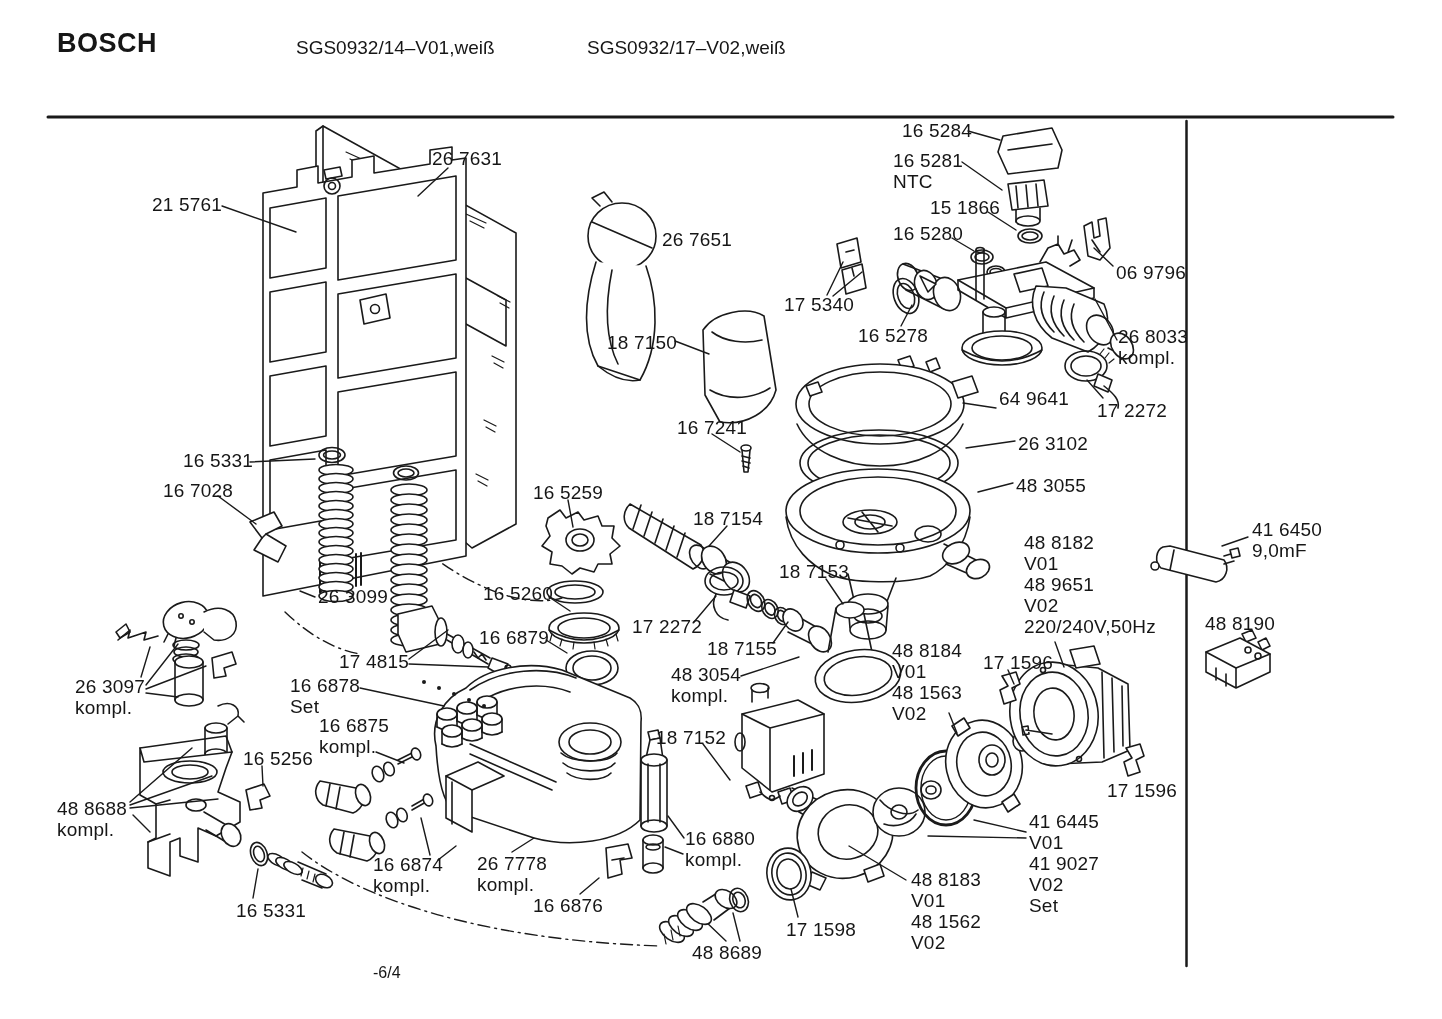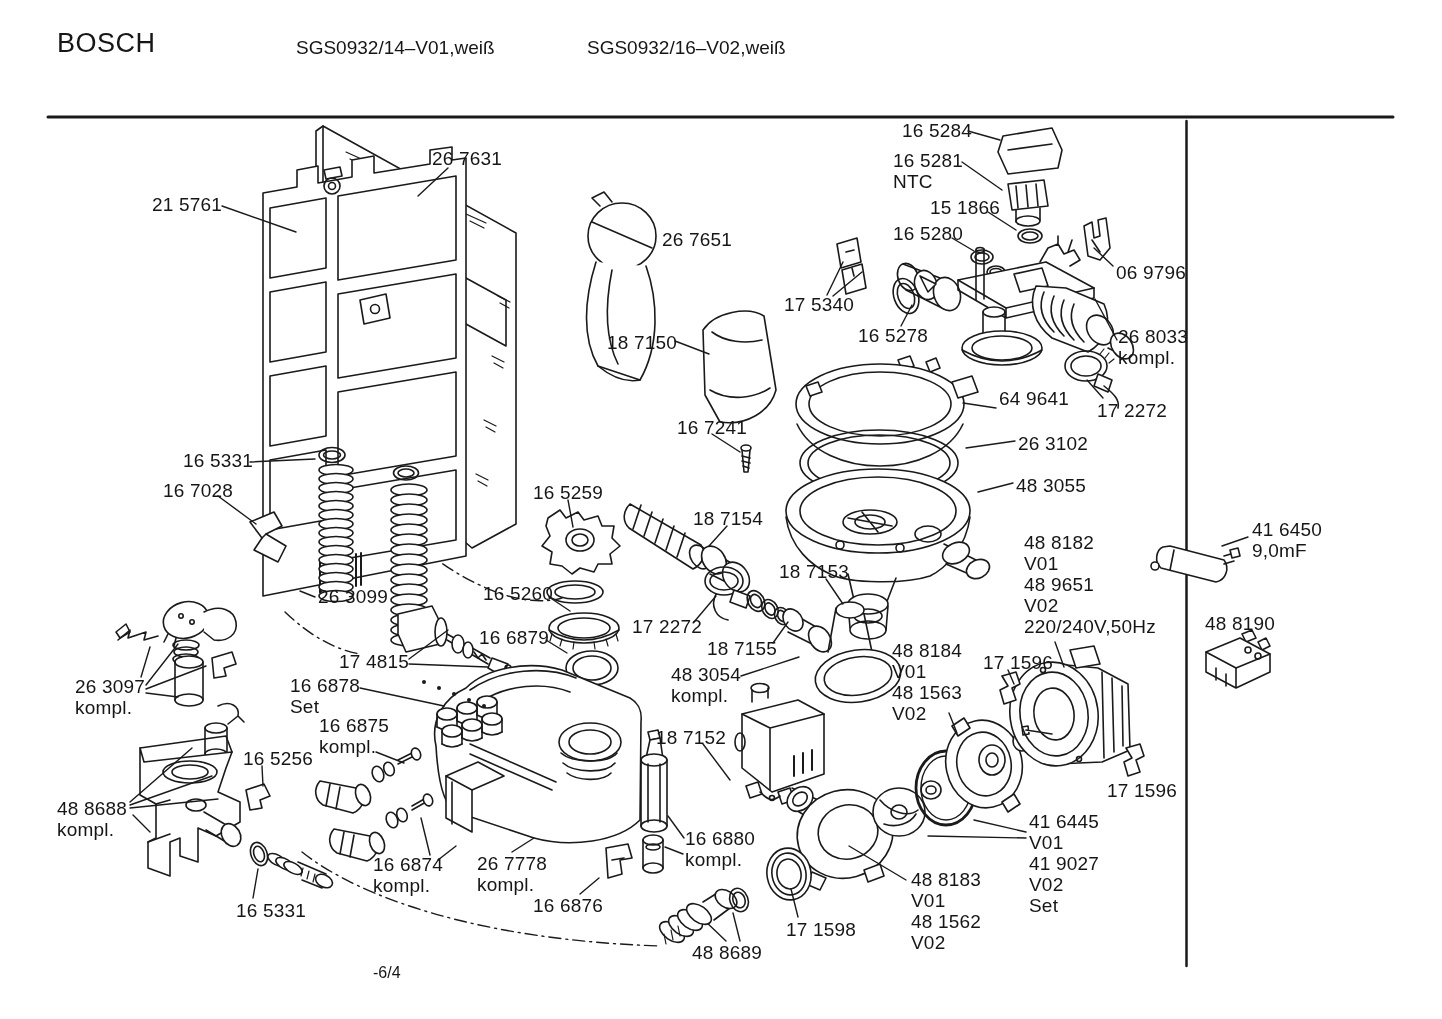--- a/index.html
+++ b/index.html
@@ -1,35 +1,35 @@
 <!DOCTYPE html>
 <html><head>
 <meta charset="utf-8">
 <style>
   html,body{margin:0;padding:0;background:#e8e8e8}
   .page{position:relative;width:1442px;height:1019px;background:#ffffff;overflow:hidden;
         font-family:"Liberation Sans",sans-serif;color:#161616}
-  .hdr-brand{position:absolute;left:57px;top:28px;font-size:27px;font-weight:normal;letter-spacing:.5px}
+  .hdr-brand{position:absolute;left:57px;top:28px;font-size:27px;font-weight:bold;letter-spacing:.5px}
   .hdr-model{position:absolute;top:37px;font-size:19px}
   .hdr-model.m1{left:296px}
   .hdr-model.m2{left:587px}
   .hdr-cat{position:absolute;left:1147px;top:28px;font-size:20px;line-height:24px}
   .part-label{position:absolute;font-size:19px;line-height:21px;white-space:pre-line;letter-spacing:.2px}
   .footer-id{position:absolute;left:48px;top:964px;font-size:19px}
   .footer-page{position:absolute;left:373px;top:964px;font-size:16px}
   svg.diagram{position:absolute;left:0;top:0}
 </style>
 </head>
 <body>
 
 <div class="page">
 
   <div class="hdr-brand">BOSCH</div>
   <div class="hdr-model m1">SGS0932/14–V01,weiß</div>
-  <div class="hdr-model m2">SGS0932/16–V02,weiß</div>
+  <div class="hdr-model m2">SGS0932/17–V02,weiß</div>
 
   <svg class="diagram" width="1442" height="1019" viewBox="0 0 1442 1019">
     <g stroke="#1a1a1a" fill="none" stroke-width="1.6" stroke-linecap="round" stroke-linejoin="round">
 
       <g>
         <line x1="48" y1="117" x2="1393" y2="117" stroke-width="3"></line>
         <line x1="1186.5" y1="121" x2="1186.5" y2="966" stroke-width="2.5"></line>
       </g>
 
       <g stroke-width="1.4" stroke-dasharray="12 5 2 5">

